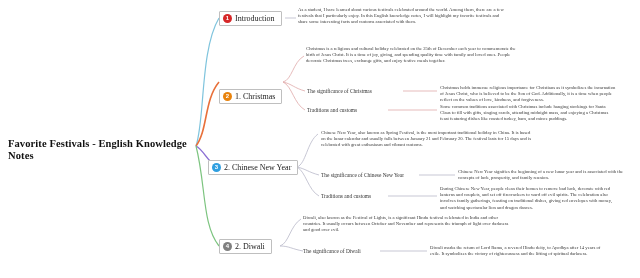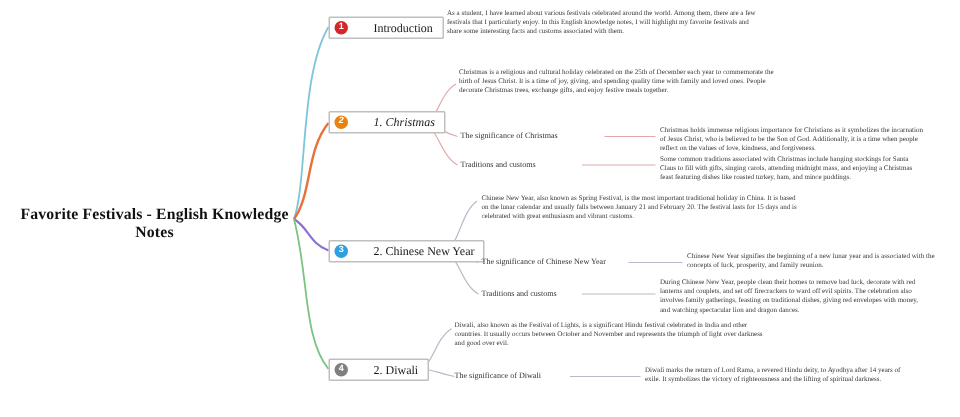--- a/index.html
+++ b/index.html
@@ -20,34 +20,33 @@
     left: 0; top: 0;
     width: 640px; height: 278px;
     pointer-events: none;
   }
   
   .root-title {
     position: absolute;
     left: 8px;
     top: 138px;
     width: 190px;
-    text-align: center;
     font-family: "Liberation Serif", serif;
     font-weight: bold;
     font-size: 10.5px;
     color: #111111;
     letter-spacing: 0.1px;
     line-height: 12px;
   }
   
   .node1 {
     position: absolute;
     display: flex;
     align-items: center;
-    gap: 17px;
+    gap: 3px;
     background: #ffffff;
     border: 1px solid #bfbfbf;
     border-radius: 1px;
     padding: 2px 6px 2px 3px;
     box-sizing: border-box;
     height: 15px;
   }
   .node1 .badge {
     width: 9px;
     height: 9px;
@@ -121,33 +120,33 @@
   </svg>
 
   <div class="root-title">Favorite Festivals - English Knowledge Notes</div>
 
   <div class="node1" style="left:219px; top:11px;">
     <span class="badge" style="background:#d62728;">1</span>
     <span class="n1label">Introduction</span>
   </div>
   <div class="leaf wide" style="left:298px; top:7px;">As a student, I have learned about various festivals celebrated around the world. Among them, there are a few festivals that I particularly enjoy. In this English knowledge notes, I will highlight my favorite festivals and share some interesting facts and customs associated with them.</div>
 
-  <div class="node1" style="left:219px; top:74px;font-style:italic;">
+  <div class="node1" style="left:219px; top:89px;">
     <span class="badge" style="background:#e8820c;">2</span>
     <span class="n1label">1. Christmas</span>
   </div>
   <div class="leaf wide" style="left:306px; top:46px;">Christmas is a religious and cultural holiday celebrated on the 25th of December each year to commemorate the birth of Jesus Christ. It is a time of joy, giving, and spending quality time with family and loved ones. People decorate Christmas trees, exchange gifts, and enjoy festive meals together.</div>
 
   <div class="node2" style="left:307px; top:88px;">The significance of Christmas</div>
   <div class="leaf narrow" style="left:440px; top:85px;">Christmas holds immense religious importance for Christians as it symbolizes the incarnation of Jesus Christ, who is believed to be the Son of God. Additionally, it is a time when people reflect on the values of love, kindness, and forgiveness.</div>
 
   <div class="node2" style="left:307px; top:107px;">Traditions and customs</div>
   <div class="leaf narrow" style="left:440px; top:104px;">Some common traditions associated with Christmas include hanging stockings for Santa Claus to fill with gifts, singing carols, attending midnight mass, and enjoying a Christmas feast featuring dishes like roasted turkey, ham, and mince puddings.</div>
 
-  <div class="node1" style="left:219px; top:160px;">
+  <div class="node1" style="left:208px; top:160px;">
     <span class="badge" style="background:#2f9fe0;">3</span>
     <span class="n1label">2. Chinese New Year</span>
   </div>
   <div class="leaf wide" style="left:321px; top:130px;">Chinese New Year, also known as Spring Festival, is the most important traditional holiday in China. It is based on the lunar calendar and usually falls between January 21 and February 20. The festival lasts for 15 days and is celebrated with great enthusiasm and vibrant customs.</div>
 
   <div class="node2" style="left:321px; top:172px;">The significance of Chinese New Year</div>
   <div class="leaf narrow" style="left:458px; top:169px;">Chinese New Year signifies the beginning of a new lunar year and is associated with the concepts of luck, prosperity, and family reunion.</div>
 
   <div class="node2" style="left:321px; top:193px;">Traditions and customs</div>
   <div class="leaf narrow" style="left:440px; top:186px;">During Chinese New Year, people clean their homes to remove bad luck, decorate with red lanterns and couplets, and set off firecrackers to ward off evil spirits. The celebration also involves family gatherings, feasting on traditional dishes, giving red envelopes with money, and watching spectacular lion and dragon dances.</div>

